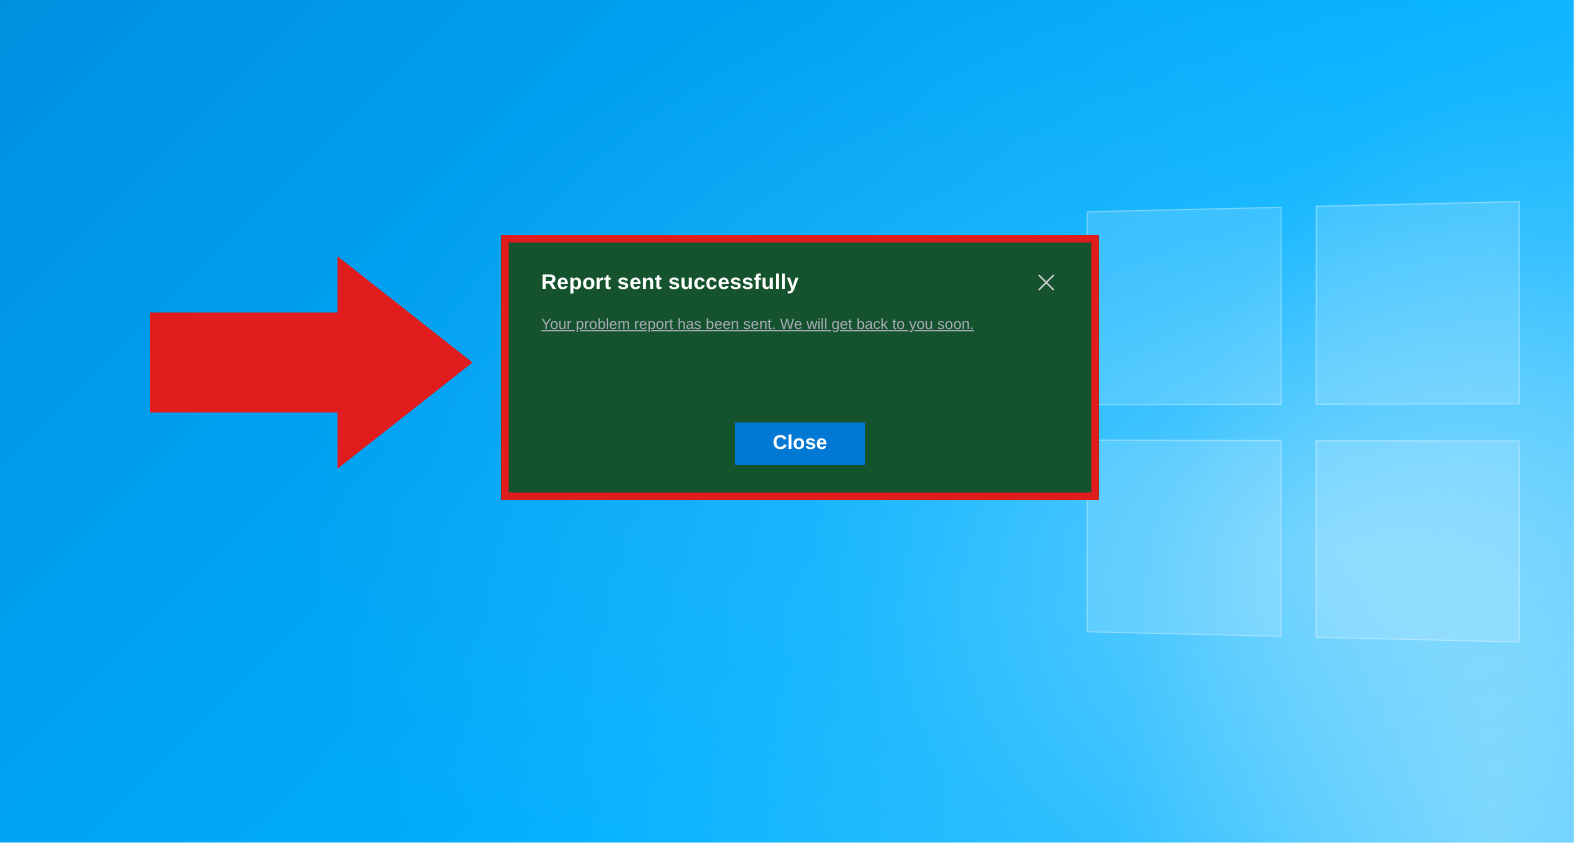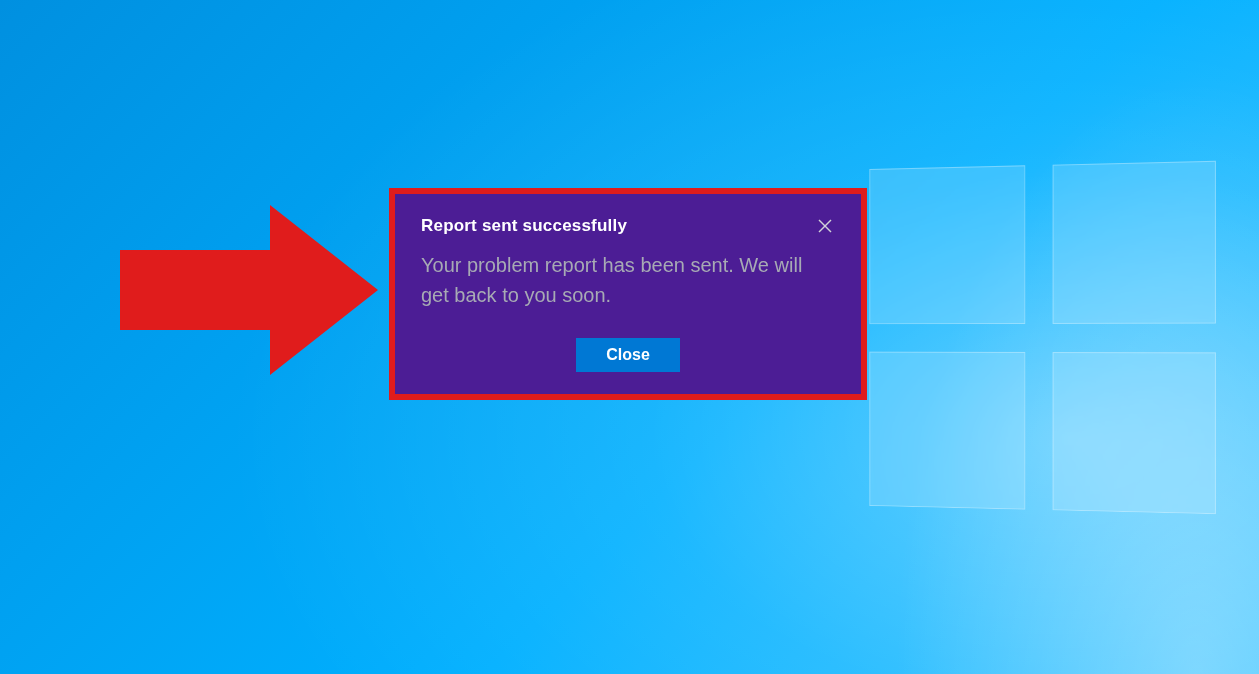--- a/index.html
+++ b/index.html
@@ -60,26 +60,26 @@
     .arrow-annotation {
       position: absolute;
       left: 120px;
       top: 205px;
       pointer-events: none;
     }
     
     
     .dialog-frame {
       position: absolute;
-      left: 389px;
+      left: 401px;
       top: 188px;
       width: 478px;
       height: 212px;
       border: 6px solid #e01c1c;
-      background: #4c1d95;
+      background: #14532d;
       padding: 22px 26px 22px 26px;
       display: flex;
       flex-direction: column;
     }
     
     .dialog-header {
       display: flex;
       justify-content: space-between;
       align-items: flex-start;
     }
@@ -94,23 +94,24 @@
     .close-x {
       color: #d0d2d8;
       cursor: pointer;
       padding: 2px;
       line-height: 0;
     }
     
     .dialog-body {
       margin-top: 14px;
       color: #a7aab4;
-      font-size: 20px;
+      font-size: 12px;
       line-height: 1.5;
       max-width: 400px;
+      text-decoration: underline;
     }
     
     .dialog-footer {
       margin-top: auto;
       display: flex;
       justify-content: center;
     }
     
     .close-btn {
       background: #0078d4;

